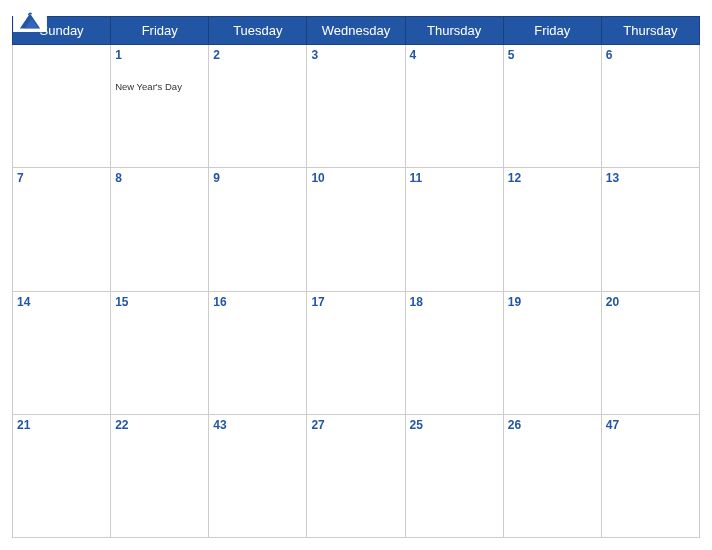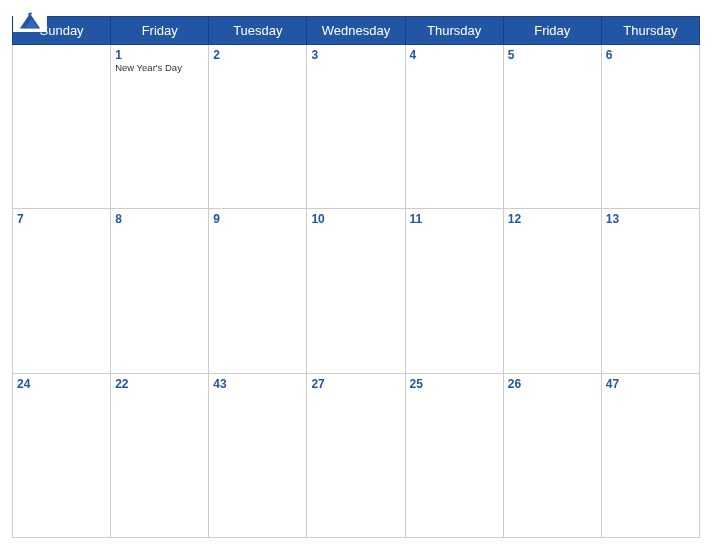--- a/index.html
+++ b/index.html
@@ -85,21 +85,21 @@
     }
     .day-number {
       font-size: 12px;
       color: #2255a4;
       font-weight: bold;
       display: block;
     }
     .holiday-label {
       font-size: 9.5px;
       color: #333;
-      margin-top: 0;
+      margin-top: 19px;
       display: block;
       line-height: 1.3;
     }
     .empty-cell {
       background: #fff;
     }
     
     .week-row td:first-child {
       
     }
@@ -188,21 +188,44 @@
           </td>
           <td>
             <span class="day-number">12</span>
           </td>
           <td>
             <span class="day-number">13</span>
           </td>
         </tr>
         <tr class="week-row">
           <td>
-            <span class="day-number">24</span>
+            <span class="day-number">14</span>
+          </td>
+          <td>
+            <span class="day-number">15</span>
+          </td>
+          <td>
+            <span class="day-number">16</span>
+          </td>
+          <td>
+            <span class="day-number">17</span>
+          </td>
+          <td>
+            <span class="day-number">18</span>
+          </td>
+          <td>
+            <span class="day-number">19</span>
+          </td>
+          <td>
+            <span class="day-number">20</span>
+          </td>
+        </tr>
+        <tr class="week-row">
+          <td>
+            <span class="day-number">21</span>
           </td>
           <td>
             <span class="day-number">22</span>
           </td>
           <td>
             <span class="day-number">43</span>
           </td>
           <td>
             <span class="day-number">27</span>
           </td>

